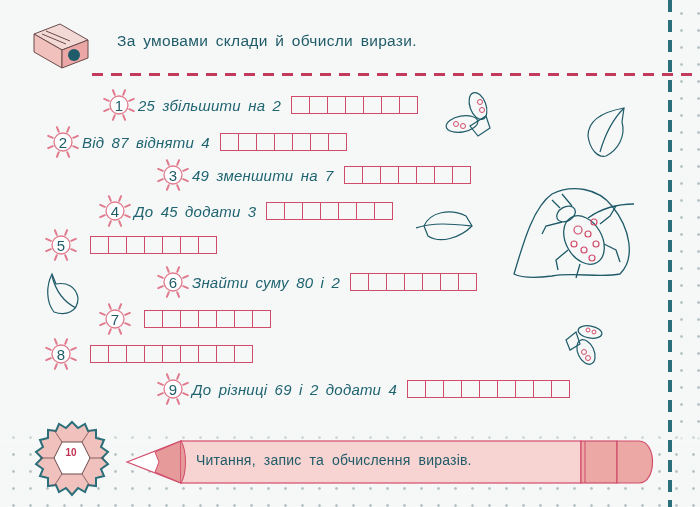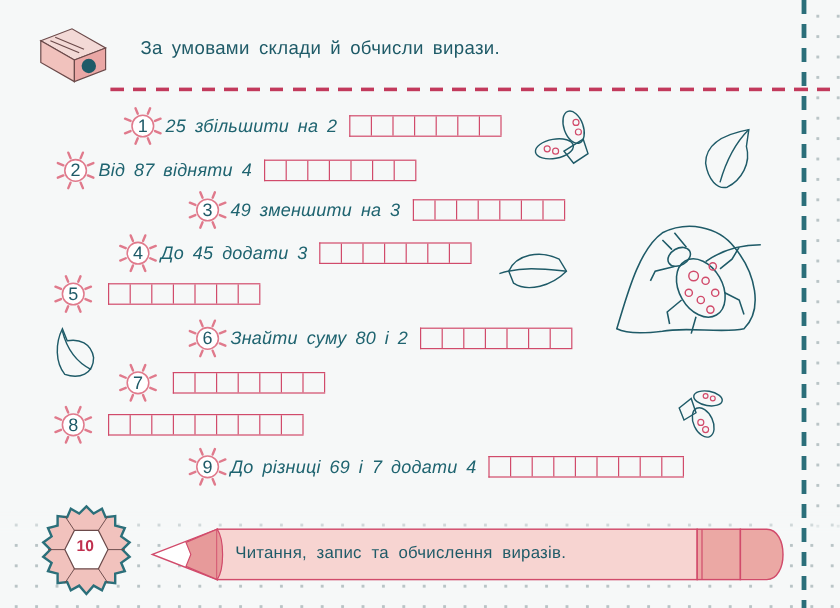--- a/index.html
+++ b/index.html
@@ -48,21 +48,21 @@
 
   .deco { position:absolute; }
   .pencil { position:absolute; left:125px; top:438px; }
   .pencil-text {
     position:absolute; left:196px; top:452px; width:410px; text-align:left;
     font-size:14px; color:#1f5b68; word-spacing:4px; letter-spacing:0.2px;
   }
   .page-badge { position:absolute; left:32px; top:420px; }
   .page-num {
     position:absolute; left:53px; top:447px; width:36px; text-align:center;
-    font-size:13px; font-weight:bold; color:#c0304f;
+    font-size:10px; font-weight:bold; color:#c0304f;
   }
 </style>
 </head>
 <body>
 
 <div class="dots dots-right"></div>
 <div class="dots dots-bottom"></div>
 <div class="vdash"></div>
 <div class="hdash"></div>
 
@@ -139,21 +139,21 @@
           <line x1="12.8" y1="27.2" x2="10.9" y2="31.8" stroke="#e07a8c" stroke-width="2" stroke-linecap="round"></line>
           <line x1="6.8" y1="21.2" x2="2.2" y2="23.1" stroke="#e07a8c" stroke-width="2" stroke-linecap="round"></line>
           <line x1="6.8" y1="12.8" x2="2.2" y2="10.9" stroke="#e07a8c" stroke-width="2" stroke-linecap="round"></line>
           <line x1="12.8" y1="6.8" x2="10.9" y2="2.2" stroke="#e07a8c" stroke-width="2" stroke-linecap="round"></line>
           <line x1="21.2" y1="6.8" x2="23.1" y2="2.2" stroke="#e07a8c" stroke-width="2" stroke-linecap="round"></line>
           <line x1="27.2" y1="12.8" x2="31.8" y2="10.9" stroke="#e07a8c" stroke-width="2" stroke-linecap="round"></line>
           <circle cx="17" cy="17" r="9" fill="#ffffff" stroke="#e07a8c" stroke-width="1.3"></circle>
        </svg>
        <div class="num">3</div>
      </div>
-     <span class="text">49 зменшити на 3</span>
+     <span class="text">49 зменшити на 7</span>
      <div class="boxes">
         <span></span>
         <span></span>
         <span></span>
         <span></span>
         <span></span>
         <span></span>
         <span></span>
       </div>
     </div>
@@ -294,21 +294,21 @@
           <line x1="12.8" y1="27.2" x2="10.9" y2="31.8" stroke="#e07a8c" stroke-width="2" stroke-linecap="round"></line>
           <line x1="6.8" y1="21.2" x2="2.2" y2="23.1" stroke="#e07a8c" stroke-width="2" stroke-linecap="round"></line>
           <line x1="6.8" y1="12.8" x2="2.2" y2="10.9" stroke="#e07a8c" stroke-width="2" stroke-linecap="round"></line>
           <line x1="12.8" y1="6.8" x2="10.9" y2="2.2" stroke="#e07a8c" stroke-width="2" stroke-linecap="round"></line>
           <line x1="21.2" y1="6.8" x2="23.1" y2="2.2" stroke="#e07a8c" stroke-width="2" stroke-linecap="round"></line>
           <line x1="27.2" y1="12.8" x2="31.8" y2="10.9" stroke="#e07a8c" stroke-width="2" stroke-linecap="round"></line>
           <circle cx="17" cy="17" r="9" fill="#ffffff" stroke="#e07a8c" stroke-width="1.3"></circle>
        </svg>
        <div class="num">9</div>
      </div>
-     <span class="text">До різниці 69 і 7 додати 4</span>
+     <span class="text">До різниці 69 і 2 додати 4</span>
      <div class="boxes">
         <span></span>
         <span></span>
         <span></span>
         <span></span>
         <span></span>
         <span></span>
         <span></span>
         <span></span>
         <span></span>

